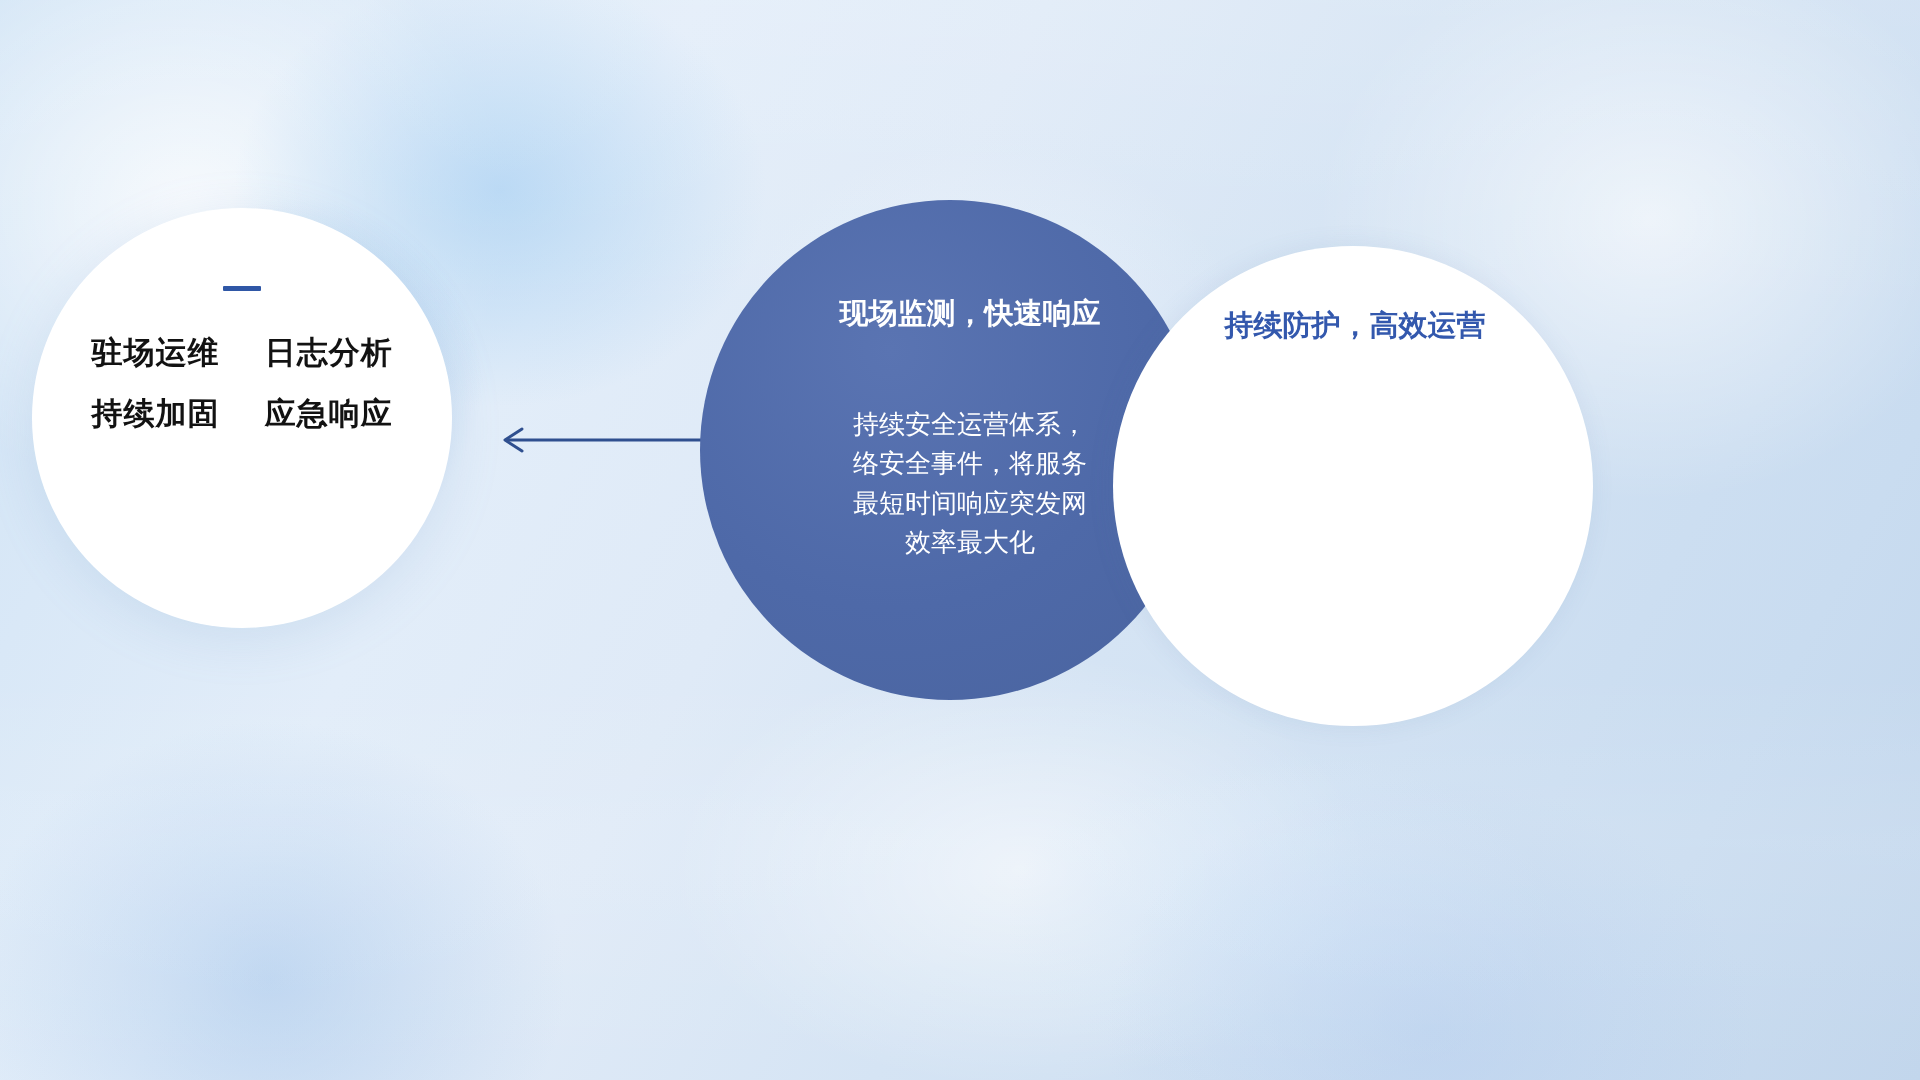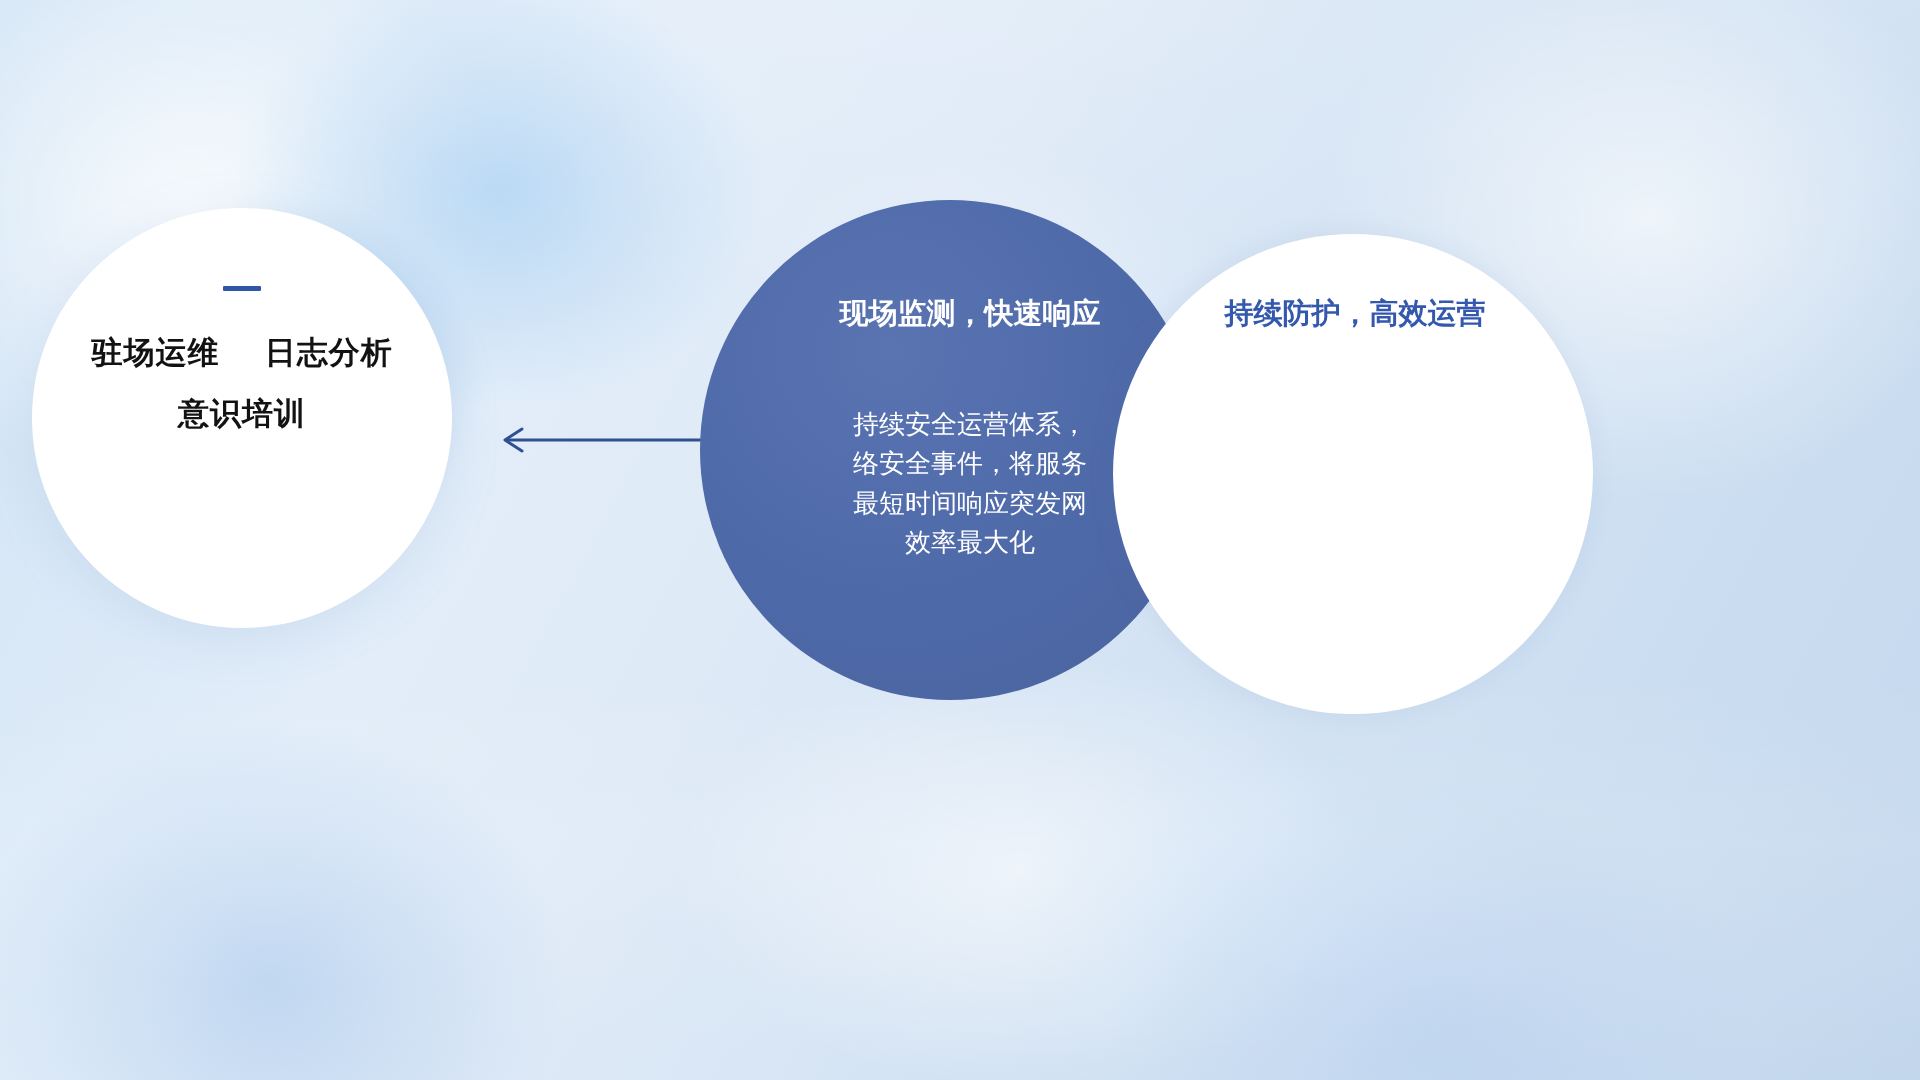--- a/index.html
+++ b/index.html
@@ -148,21 +148,21 @@
   #circle-mid .card-title { color: #ffffff; }
   .card-body {
     font-size: 26px;
     line-height: 1.52;
     margin-top: 74px;
   }
   #circle-mid .card-body { color: #ffffff; }
 
   
   #circle-right {
-    left: 1113px; top: 234px;
+    left: 1113px; top: 246px;
     width: 480px; height: 480px;
     background: #ffffff;
     z-index: 3;
     box-shadow: -2px 0 24px rgba(90,120,170,0.10);
   }
   #circle-right .inner {
     position: absolute;
     left: 34px; right: 30px;
     top: 62px;
     text-align: center;
@@ -206,21 +206,23 @@
 
   <div class="circle" id="circle-left">
     <div class="inner">
       <div class="dash-mark"></div>
       <div class="kw-line">
         <span>驻场运维</span>
         <span class="kw-gap"></span>
         <span>日志分析</span>
       </div>
       <div class="kw-line">
-        <span>意识培训</span>
+        <span>持续加固</span>
+        <span class="kw-gap"></span>
+        <span>应急响应</span>
       </div>
     </div>
   </div>
 
   <div class="circle" id="circle-mid">
     <div class="inner">
       <div class="card-title">现场监测，快速响应</div>
       <div class="card-body">
         <div>持续安全运营体系，</div>
         <div>络安全事件，将服务</div>

